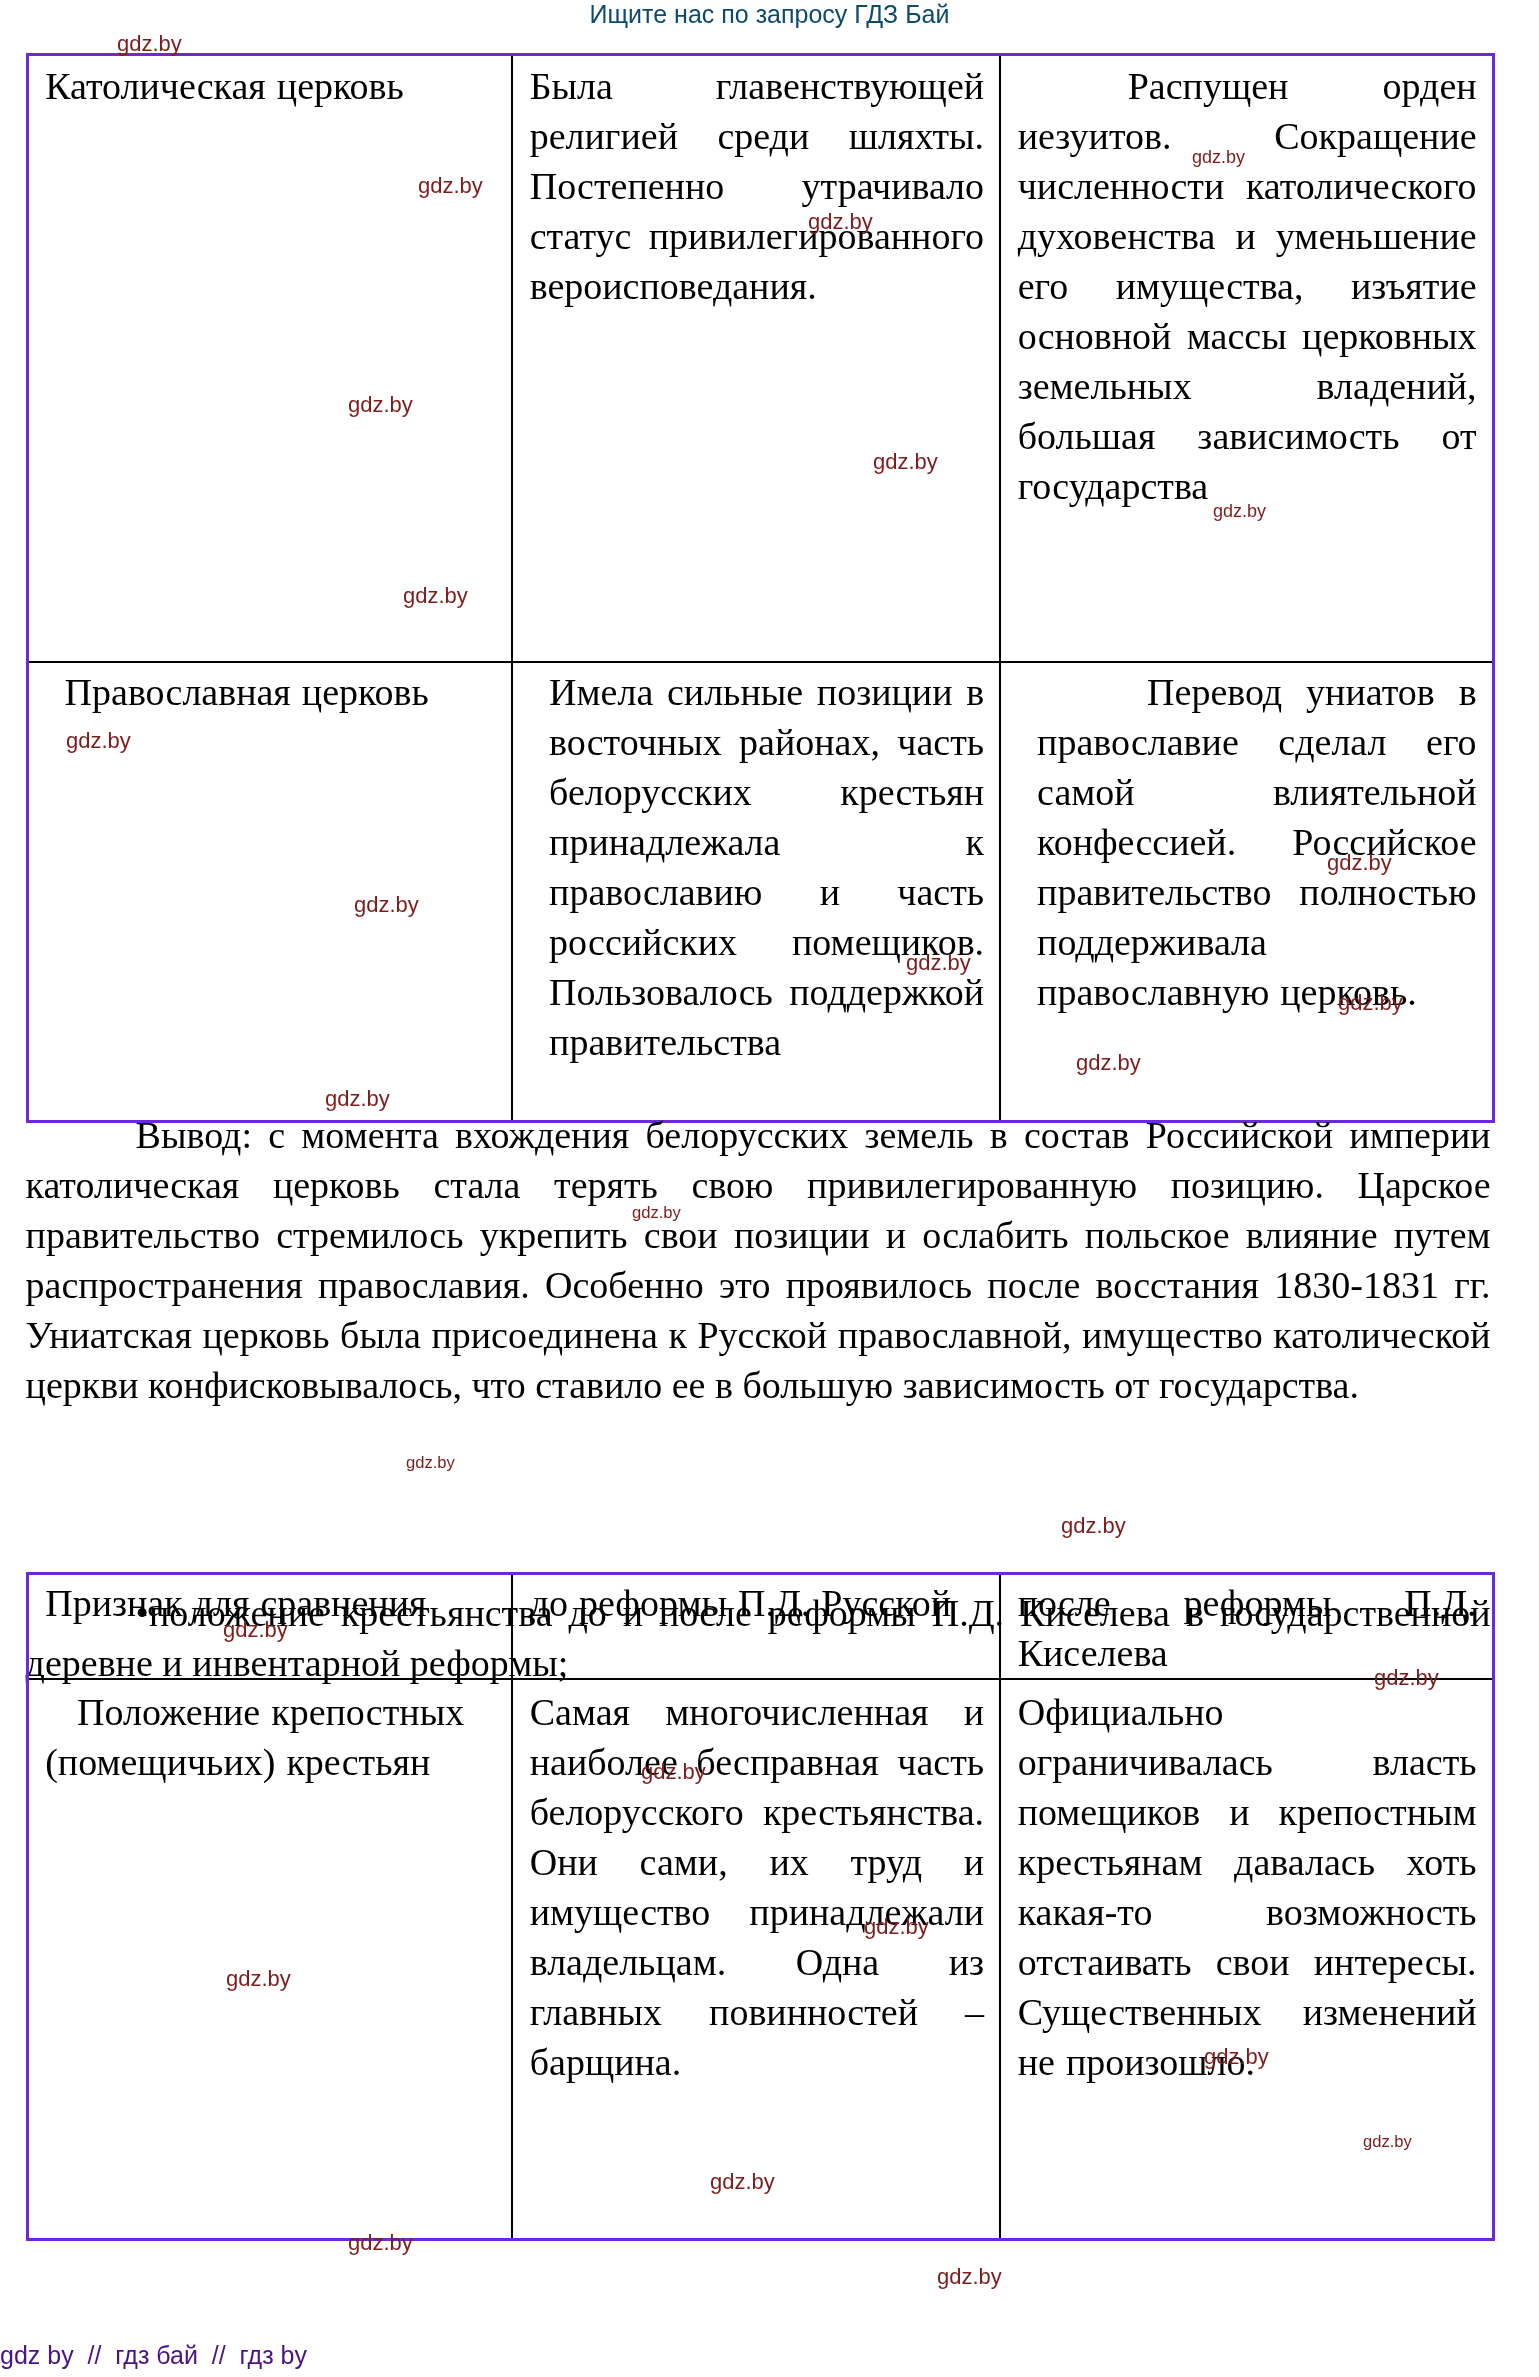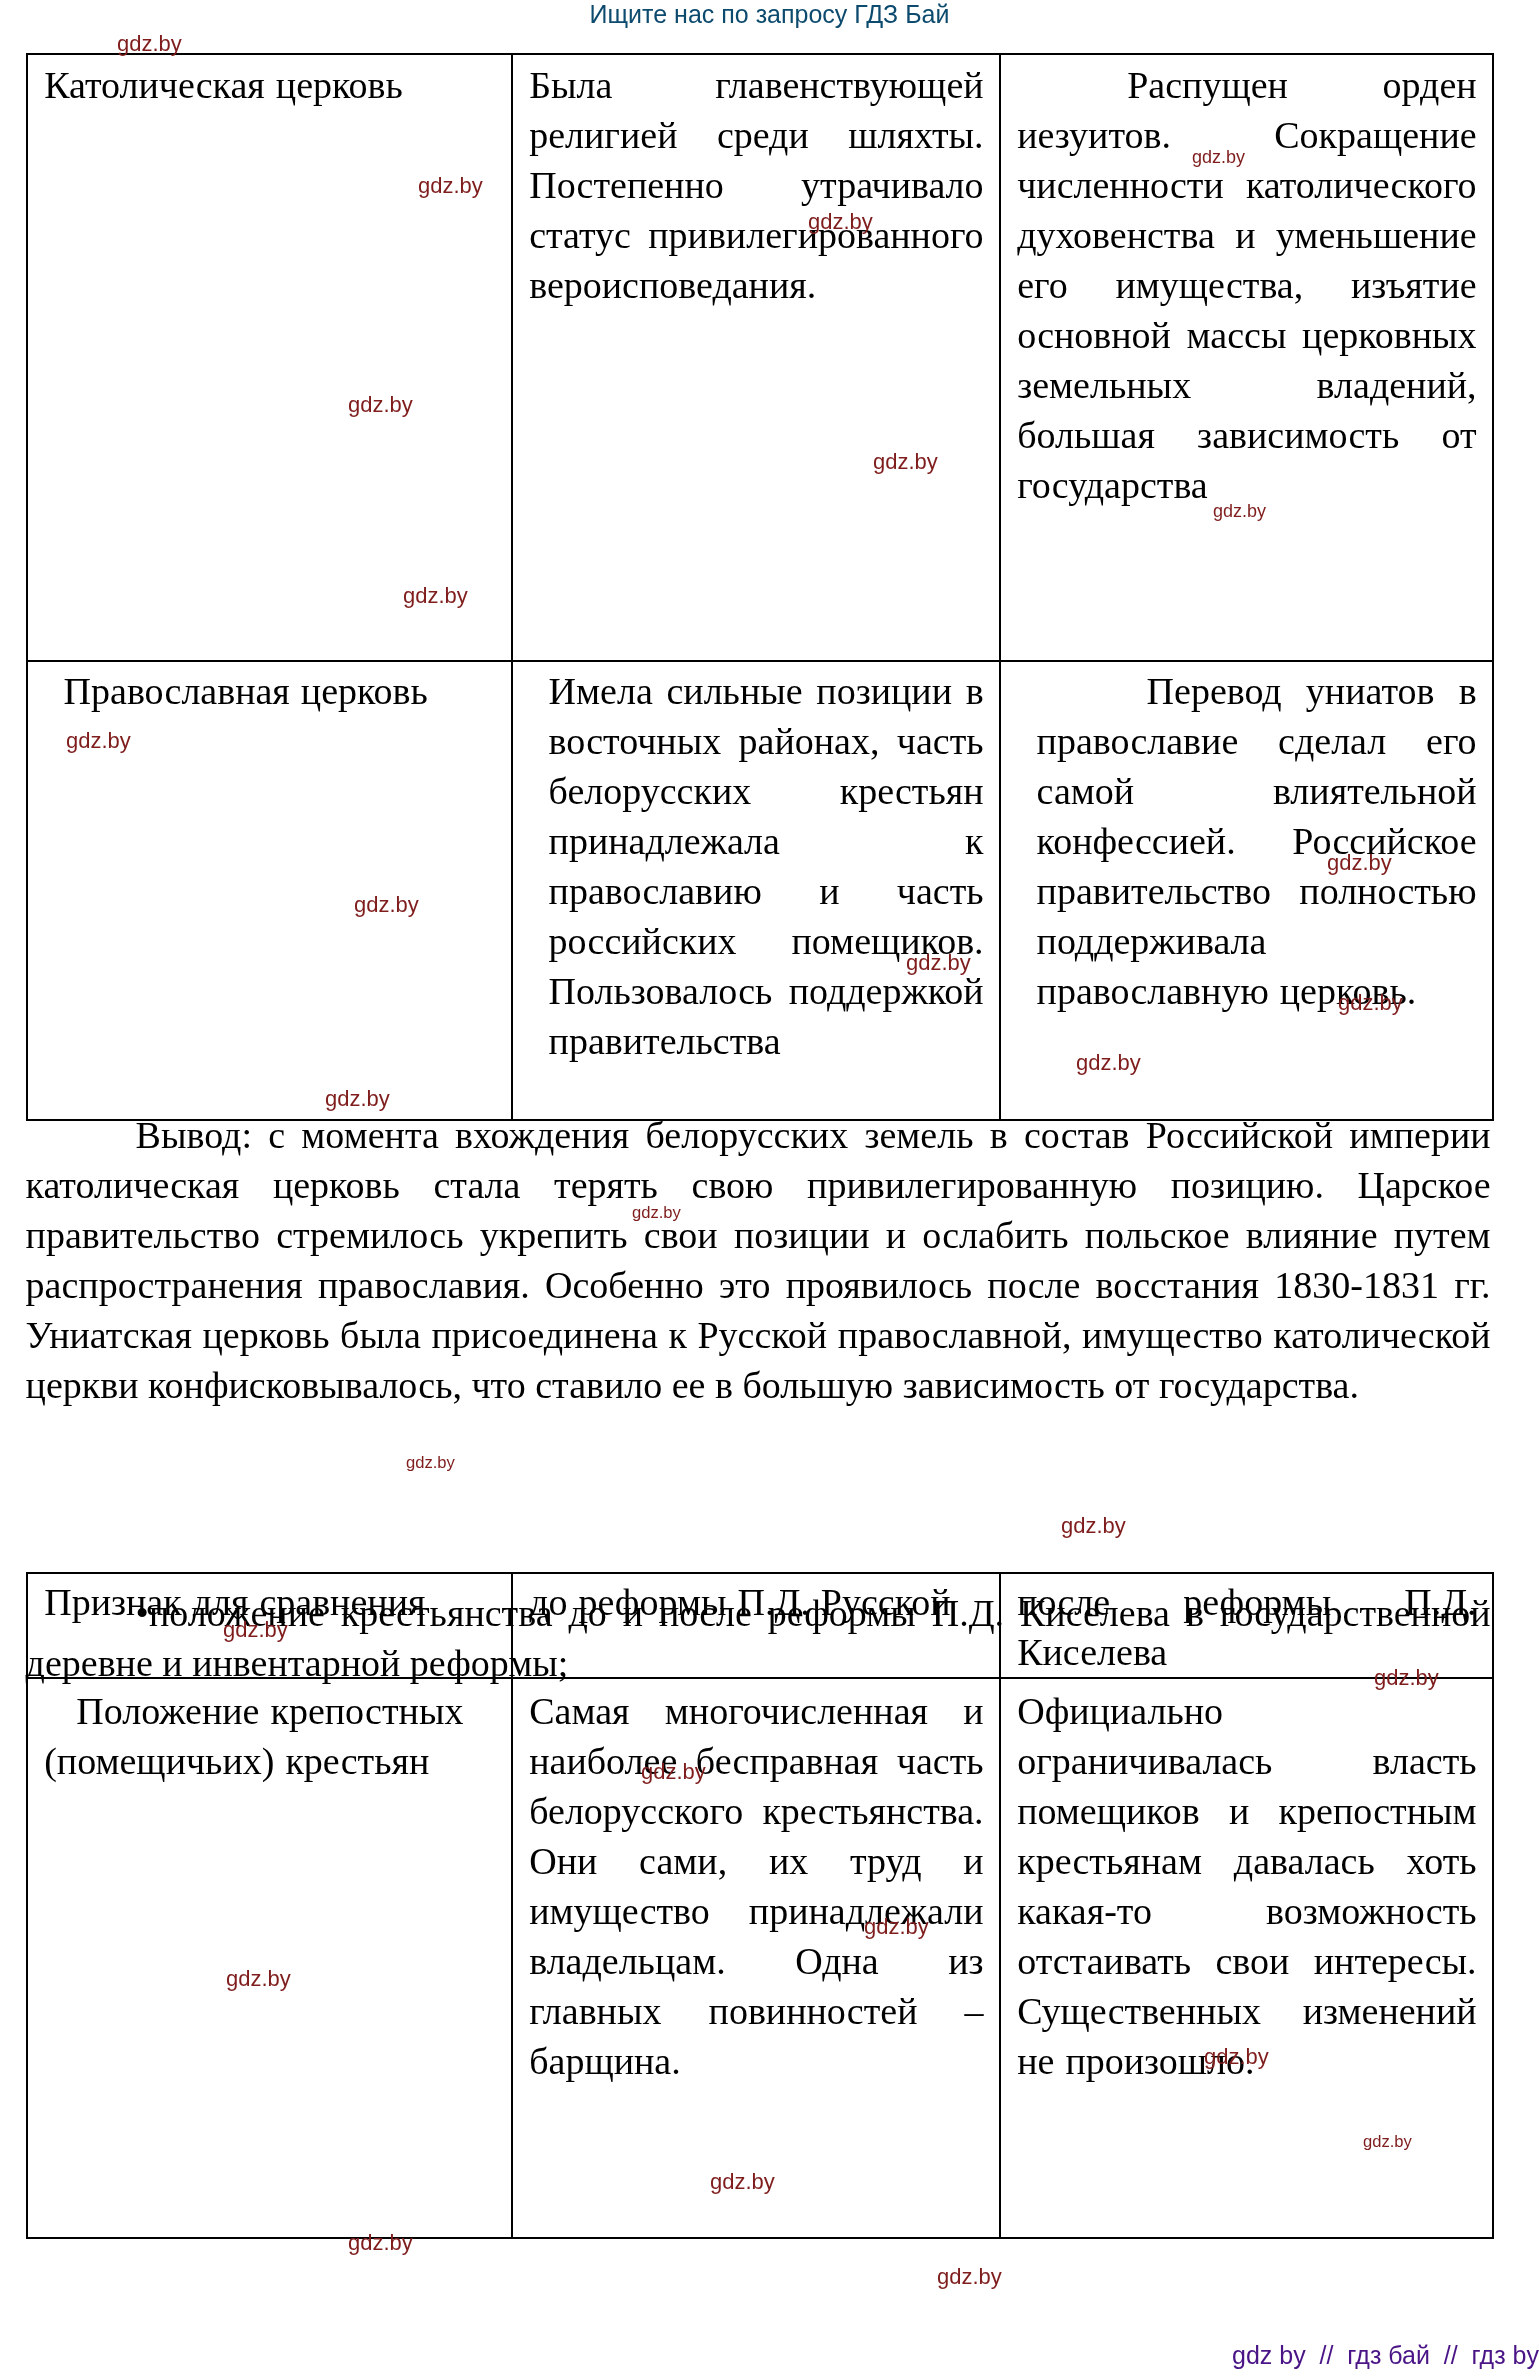--- a/index.html
+++ b/index.html
@@ -8,27 +8,27 @@
     background: #ffffff; color: #000;
     font-family: "Liberation Serif", serif;
   }
   .top-banner {
     position: absolute; left: 0; top: 0; width: 1539px; height: 30px;
     text-align: center; font-family: "Liberation Sans", sans-serif;
     font-size: 25px; line-height: 29px; color: #0c4a6e;
   }
   .footer-banner {
     position: absolute; left: 0; top: 2337px; width: 1539px; height: 36px;
-    text-align: right; font-family: "Liberation Sans", sans-serif;
+    text-align: left; font-family: "Liberation Sans", sans-serif;
     font-size: 25px; line-height: 36px; color: #4a1486; white-space: pre;
   }
   table.grid {
     position: absolute; left: 25.6px; width: 1465px;
     border-collapse: collapse; table-layout: fixed;
-    border: 1px solid #6d28d9;
+    border: 3px solid #6d28d9;
   }
   table.grid td {
     border: 2.3px solid #000; vertical-align: top;
     font-size: 38px; line-height: 50px;
     padding: 4.5px 15px 0 16.6px; text-align: justify;
     text-align-last: left; word-spacing: 1.5px;
   }
   .indent { text-indent: 110px; }
   #table1 { top: 53px; }
   #table1 tr.r1 td { height: 600px; }

